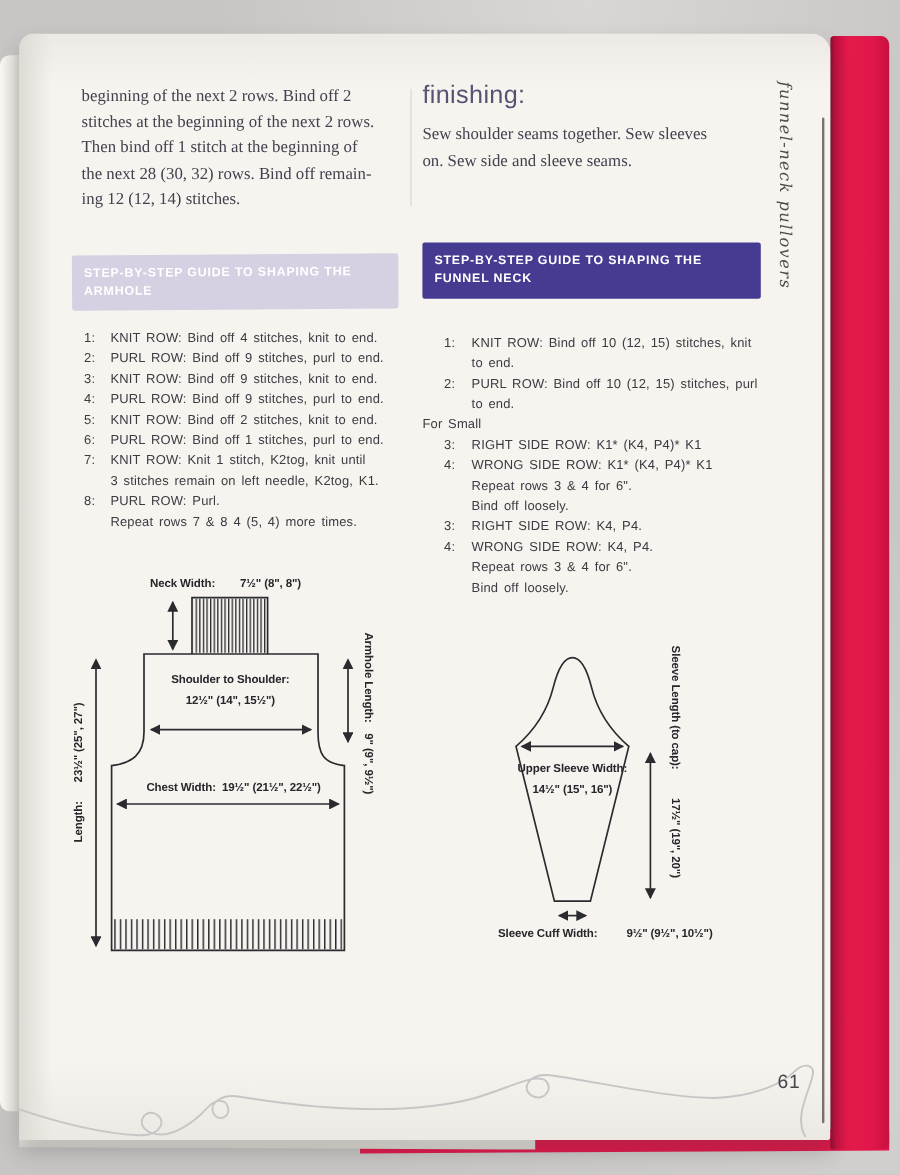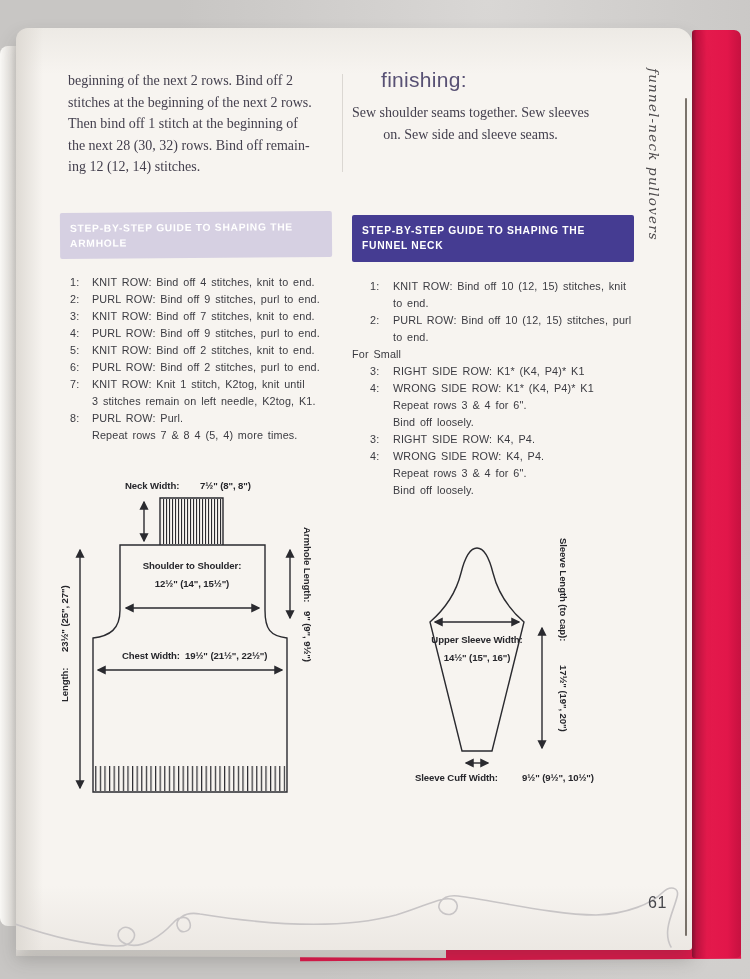--- a/index.html
+++ b/index.html
@@ -34,33 +34,33 @@
   }
   .page-edge-line{position:absolute;right:5px;top:70px;bottom:14px;width:2px;
     background:#50483f;opacity:.75;border-radius:2px;}
 
   
   .serif{font-family:Liberation Serif, serif;color:#44404e;font-size:14px;
     line-height:21.5px;white-space:pre;letter-spacing:0px;}
   .intro{position:absolute;left:52px;top:42px;}
   .col-divider{position:absolute;left:326px;top:46px;width:1px;height:98px;background:#dbd7d2;}
   .finishing-heading{position:absolute;left:336px;top:40px;font-size:21px;
-    color:#585174;letter-spacing:.3px;margin-left:29px;}
-  .finishing-text{position:absolute;left:336px;top:74px;text-align:center;}
+    color:#585174;letter-spacing:.3px;}
+  .finishing-text{position:absolute;left:336px;top:74px;}
   .margin-script{position:absolute;left:630px;top:40px;
     writing-mode:vertical-rl;font-family:"DejaVu Serif","Liberation Serif",serif;
     font-style:italic;font-size:13.5px;letter-spacing:1.2px;color:#4e4b4d;}
 
   
   .guide-header{position:absolute;color:#ffffff;font-weight:bold;
     font-size:10.3px;letter-spacing:.7px;line-height:15px;padding:8px 10px;
     box-sizing:border-box;}
   .guide-header.armhole{left:44px;top:184px;width:272px;height:46px;
     background:#d6d0e2;border-radius:2px;transform:rotate(-.4deg);}
-  .guide-header.funnel{left:336px;top:187px;width:282px;height:47px;
+  .guide-header.funnel{left:336px;top:174px;width:282px;height:47px;
     background:#453c92;border-radius:2px;}
 
   
   .steps{position:absolute;font-size:10.8px;color:#3b3b41;line-height:17px;
     letter-spacing:.15px;word-spacing:1.6px;}
   .steps-left{left:52px;top:246px;width:292px;}
   .steps-right{left:336px;top:250px;width:308px;}
   .li-row{display:grid;}
   .steps-left .li-row{grid-template-columns:22px 1fr;padding-left:2px;}
   .steps-right .li-row{grid-template-columns:23px 1fr;padding-left:18px;}
@@ -111,36 +111,36 @@
           <span class="li-text">KNIT ROW: Bind off 4 stitches, knit to end.</span>
         </div>
 
         <div class="li-row">
           <span class="li-num">2:</span>
           <span class="li-text">PURL ROW: Bind off 9 stitches, purl to end.</span>
         </div>
 
         <div class="li-row">
           <span class="li-num">3:</span>
-          <span class="li-text">KNIT ROW: Bind off 7 stitches, knit to end.</span>
+          <span class="li-text">KNIT ROW: Bind off 9 stitches, knit to end.</span>
         </div>
 
         <div class="li-row">
           <span class="li-num">4:</span>
           <span class="li-text">PURL ROW: Bind off 9 stitches, purl to end.</span>
         </div>
 
         <div class="li-row">
           <span class="li-num">5:</span>
           <span class="li-text">KNIT ROW: Bind off 2 stitches, knit to end.</span>
         </div>
 
         <div class="li-row">
           <span class="li-num">6:</span>
-          <span class="li-text">PURL ROW: Bind off 2 stitches, purl to end.</span>
+          <span class="li-text">PURL ROW: Bind off 1 stitches, purl to end.</span>
         </div>
 
         <div class="li-row">
           <span class="li-num">7:</span>
           <span class="li-text">KNIT ROW: Knit 1 stitch, K2tog, knit until
 3 stitches remain on left needle, K2tog, K1.</span>
         </div>
 
         <div class="li-row">
           <span class="li-num">8:</span>

